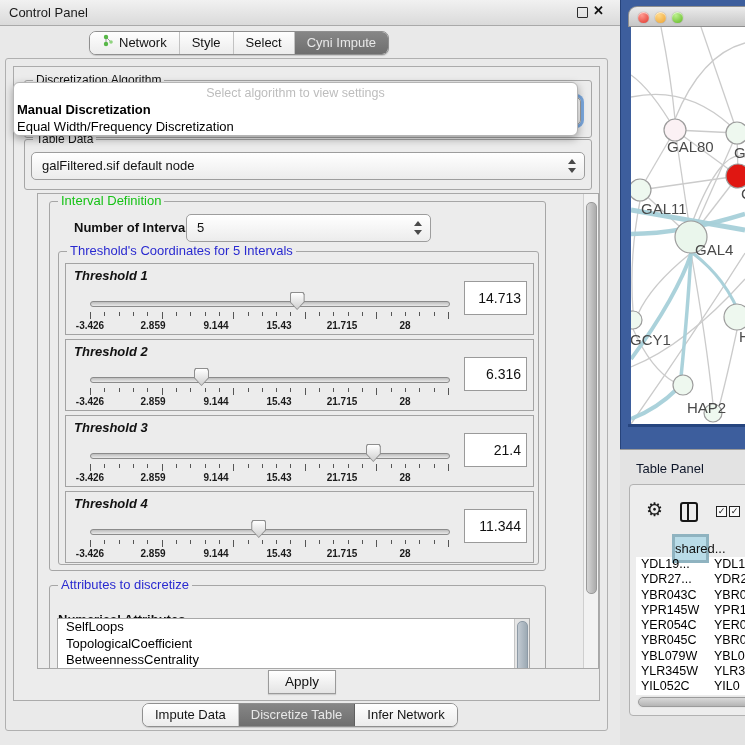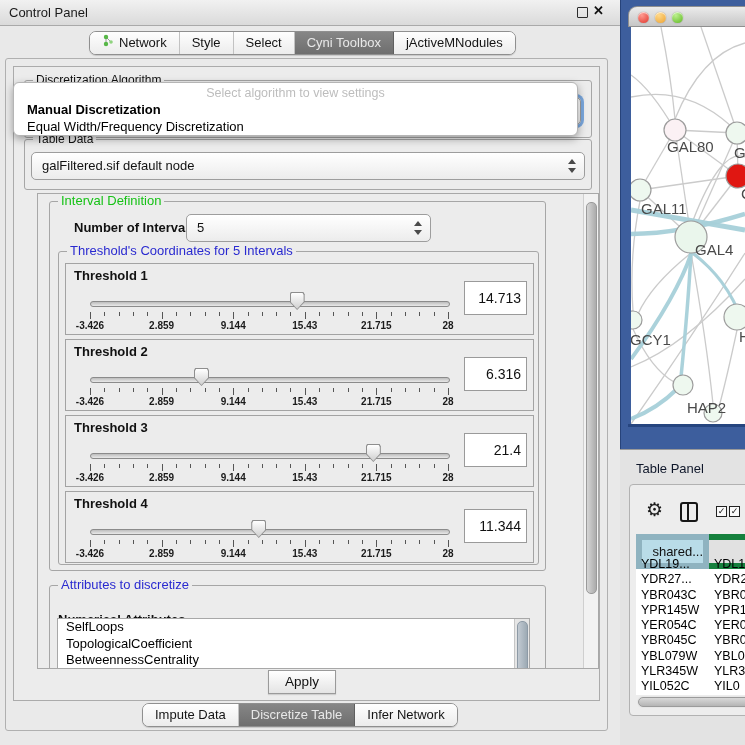--- a/index.html
+++ b/index.html
@@ -34,41 +34,41 @@
   .combo .cval{padding-left:10px;color:#111;}
   .stepper{position:absolute;right:9px;top:5px;width:8px;height:16px;}
   .stepper:before,.stepper:after{content:"";position:absolute;left:1px;border-left:4px solid transparent;border-right:4px solid transparent;}
   .stepper:before{top:1px;border-bottom:5px solid #4a4a4a;}
   .stepper:after{bottom:1px;border-top:5px solid #4a4a4a;}
   .focus-ring{box-shadow:0 0 0 3px rgba(110,160,220,.9);}
 
   .popup{left:13px;top:82px;width:565px;height:54px;background:#fff;border:1px solid #b5b5b5;border-radius:6px;
     box-shadow:0 3px 9px rgba(0,0,0,.35);z-index:30;padding-top:2px;box-sizing:border-box;}
   .popup .hint{text-align:center;color:#bdbdbd;font-size:12.5px;height:16px;line-height:16px;}
-  .popup .pitem{font-size:13px;height:17px;line-height:17px;padding-left:13px;color:#000;}
+  .popup .pitem{font-size:13px;height:17px;line-height:17px;padding-left:3px;color:#000;}
   .popup .pitem.hl{font-weight:bold;}
 
   .scrollpane{left:37px;top:193px;width:560px;height:474px;border:1px solid #a8a8a8;background:#ececec;overflow:hidden;}
   .vscroll{position:absolute;right:0;top:0;bottom:0;width:14px;background:#f2f2f2;border-left:1px solid #cfcfcf;}
   .vscroll .thumb{position:absolute;left:2px;width:9px;border-radius:5px;background:linear-gradient(90deg,#d6d6d6,#ababab);border:1px solid #9a9a9a;}
 
   .bold-label{font-weight:bold;font-size:13px;}
 
   .tpanel{position:absolute;left:27px;width:467px;height:70px;border:1px solid #a3a3a3;background:#ececec;margin-bottom:4px;position:relative;}
   .tpanel{position:relative;left:0;}
-  .tpanel .tlabel{position:absolute;left:8px;top:4px;font-weight:bold;font-size:13px;}
+  .tpanel .tlabel{position:absolute;left:8px;top:4px;font-weight:bold;font-size:13px;font-style:italic;}
   .track{position:absolute;left:24px;top:37px;width:358px;height:4px;border:1px solid #8b8b8b;border-radius:3px;
     background:linear-gradient(#bdbdbd,#e9e9e9);}
   .thumbo{position:absolute;top:28px;width:15px;height:18px;
     clip-path:polygon(8% 0%,92% 0%,100% 12%,100% 55%,50% 100%,0% 55%,0% 12%);background:#8e8e8e;}
   .thumbi{position:absolute;left:1px;top:1px;width:13px;height:16px;
     clip-path:polygon(8% 0%,92% 0%,100% 12%,100% 55%,50% 100%,0% 55%,0% 12%);background:linear-gradient(#ffffff,#cfcfcf);}
   .ticks{position:absolute;left:24px;top:48px;width:358px;height:8px;}
   .ticks i{position:absolute;width:1px;background:#555;top:0;}
-  .tlabels{position:absolute;left:24px;top:56px;width:358px;height:11px;}
+  .tlabels{position:absolute;left:24px;top:56px;width:315px;height:11px;}
   .tlabels b{position:absolute;transform:translateX(-50%);font-size:10px;font-weight:bold;color:#1a1a1a;white-space:nowrap;}
   .vbox{position:absolute;left:398px;top:17px;width:56px;height:32px;background:#fff;border:1px solid #9a9a9a;
     font-size:14px;line-height:32px;text-align:right;padding-right:5px;box-sizing:content-box;}
 
   .attr-list{position:absolute;background:#fff;border:1px solid #a8a8a8;font-size:13px;}
   .attr-list .li{height:16.5px;line-height:16.5px;padding-left:8px;color:#000;}
   .list-vscroll{position:absolute;right:0;top:0;bottom:0;width:14px;background:#e6e6e6;border-left:1px solid #c6c6c6;}
   .list-vscroll .thumb{position:absolute;left:2px;top:2px;width:9px;height:90%;border-radius:5px;
     background:linear-gradient(90deg,#c2cad2,#9daab4);border:1px solid #8d9aa6;}
 
@@ -86,21 +86,21 @@
   
   .tp-region{left:620px;top:449px;width:125px;height:296px;background:#e3e3e3;border-top:1px solid #9a9a9a;}
   .tp-title{position:absolute;left:16px;top:11px;font-size:13px;color:#0f172a;}
   .tp-panel{position:absolute;left:9px;top:34px;width:130px;height:230px;background:#ededed;border:1px solid #b2b2b2;border-radius:4px;}
   .gear{position:absolute;left:16px;top:15px;font-size:19px;color:#1c1c1c;line-height:19px;}
   .split-icon{position:absolute;left:50px;top:17px;width:14px;height:16px;border:2px solid #161616;border-radius:3px;}
   .split-icon:before{content:"";position:absolute;left:5px;top:0;width:2px;height:16px;background:#161616;}
   .cb-icon{position:absolute;top:21px;width:9px;height:9px;border:1.5px solid #222;background:#fafafa;font-size:9px;line-height:9px;text-align:center;color:#111;}
   .tp-table{position:absolute;left:6px;top:49px;width:140px;}
   .tp-head{display:grid;grid-template-columns:73px 67px;height:23px;}
-  .tp-head .hc{font-size:13px;text-align:right;line-height:23px;border:6px solid #15803d;box-sizing:border-box;}
+  .tp-head .hc{font-size:13px;text-align:left;line-height:23px;border:3px solid #15803d;box-sizing:border-box;margin-left:36px;}
   .tp-head .hc.sel{background:#b9dce8;border-color:#8fb3c0;}
   .tp-head .hc.norm{background:#e1e1e1;border-left:none;}
   .tp-body .trow{display:grid;grid-template-columns:73px 67px;height:15.3px;background:#fff;}
   .tp-body .tc{font-size:12.5px;line-height:15.3px;padding-left:5px;white-space:nowrap;overflow:hidden;color:#000;}
   .hscroll{position:absolute;left:7px;top:211px;width:125px;height:12px;background:#e7e7e7;border-radius:6px;}
   .hscroll .thumb{position:absolute;left:1px;top:1px;height:8px;width:120px;border-radius:5px;
     background:linear-gradient(#d9d9d9,#b5b5b5);border:1px solid #9b9b9b;}
 </style>
 </head>
 <body>
@@ -124,24 +124,21 @@
           </svg></span>
         <span>Network</span>
       </div>
       <div class="tab">
         <span>Style</span>
       </div>
       <div class="tab">
         <span>Select</span>
       </div>
       <div class="tab sel">
-        <span>Cyni Toolbox</span>
-      </div>
-      <div class="tab">
-        <span>jActiveMNodules</span>
+        <span>Cyni Impute</span>
       </div>
     </div>
 
   <div class="abs outer-panel"></div>
   <div class="abs content-panel"></div>
 
   <div class="group" style="left:24px;top:80px;width:566px;height:56px;">
     <span class="group-title">Discretization Algorithm</span>
     <div class="combo focus-ring" style="left:6px;top:16px;width:548px;">
       <span class="stepper"></span>

